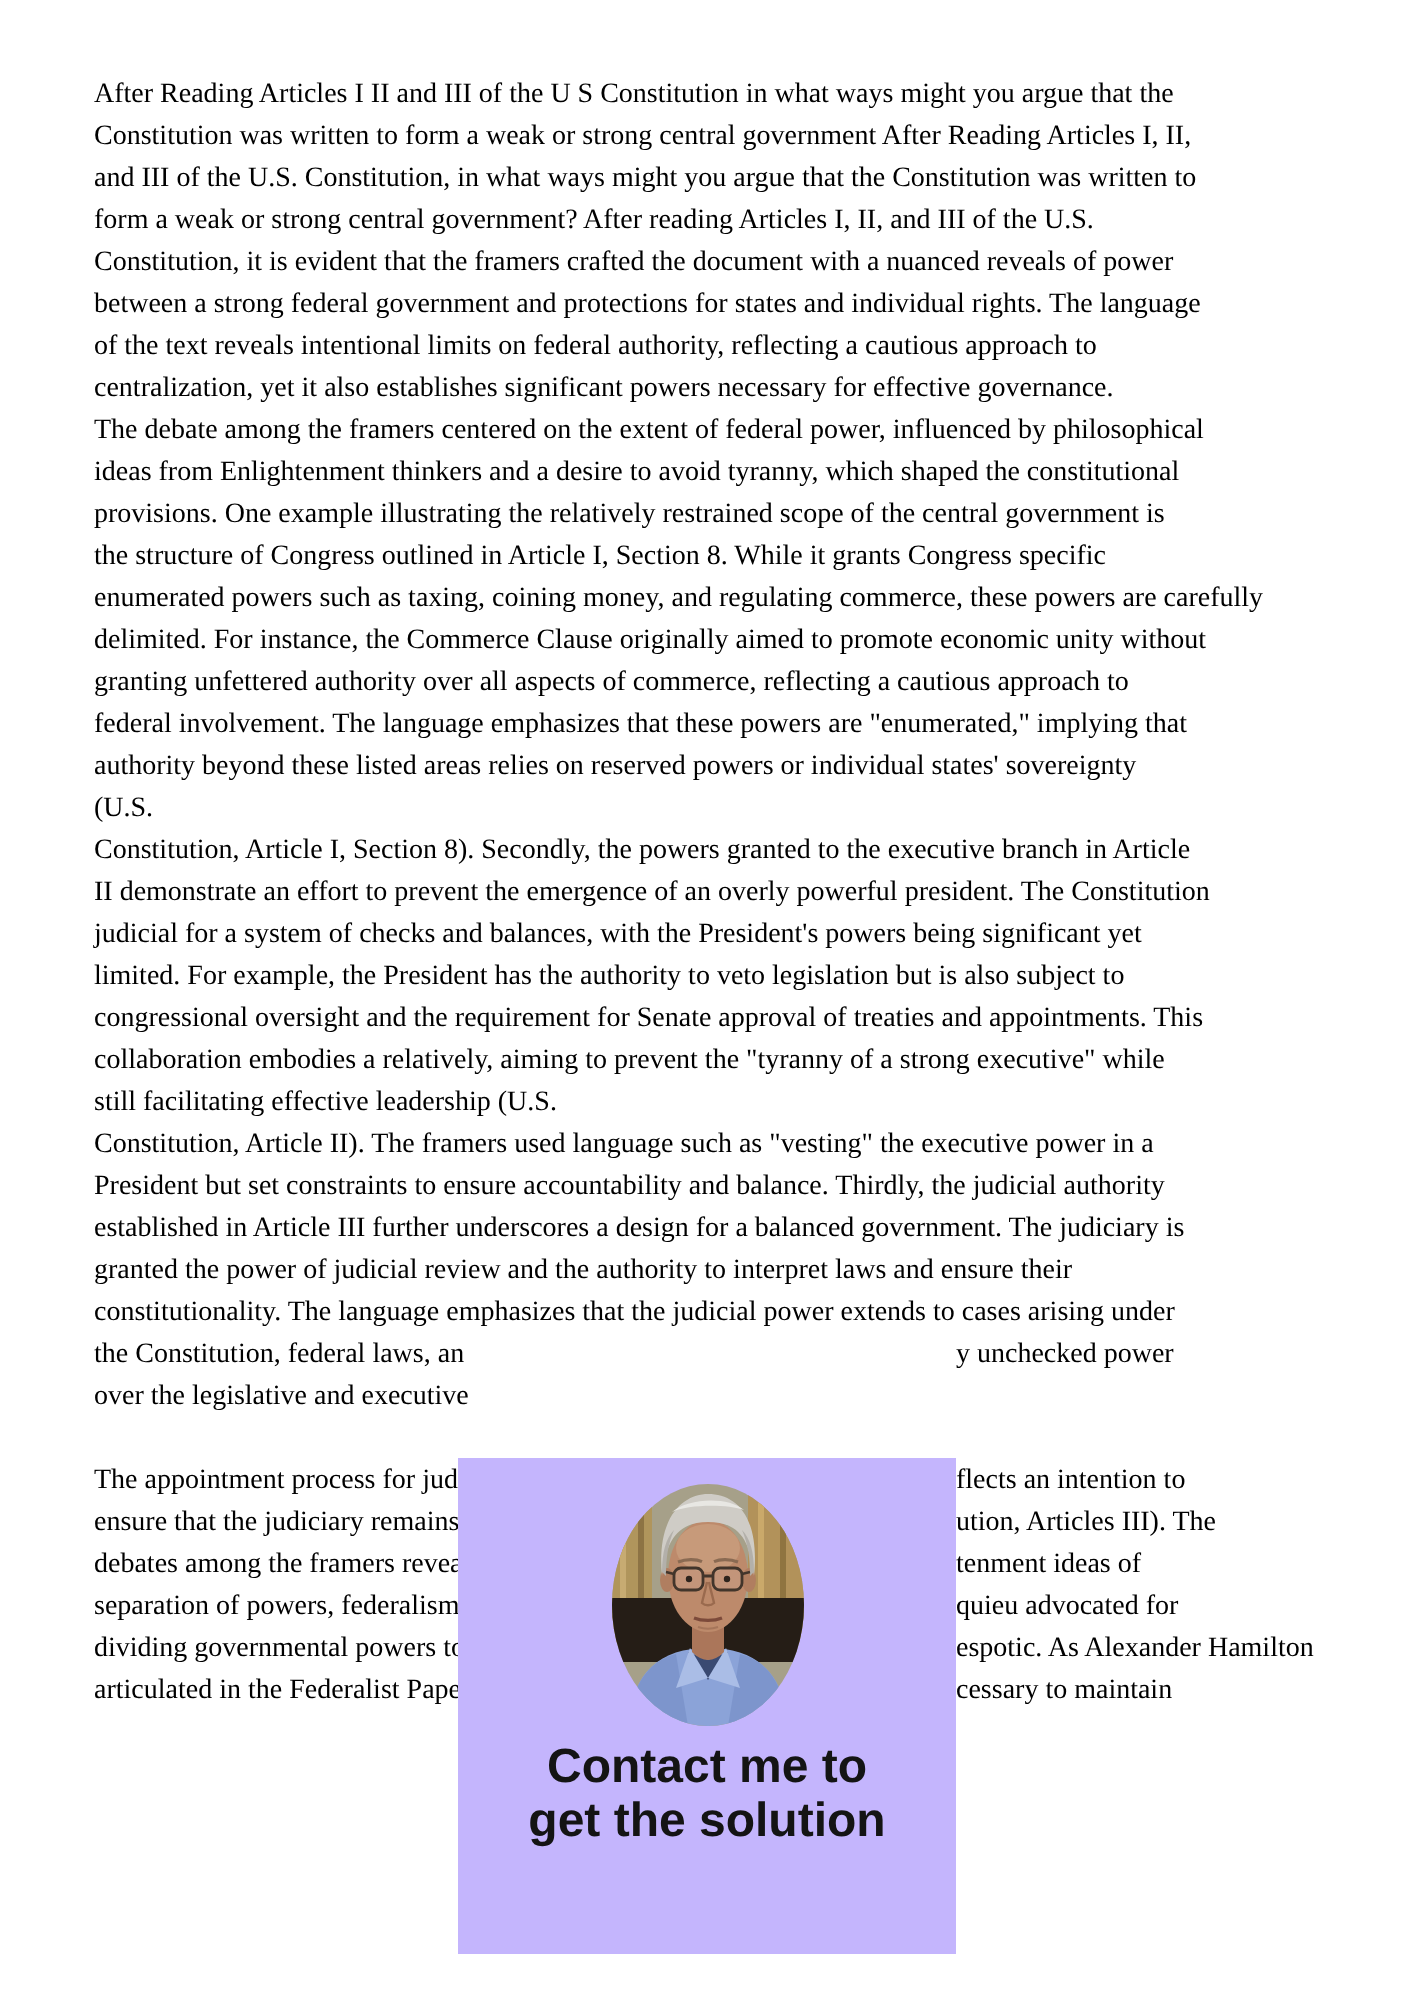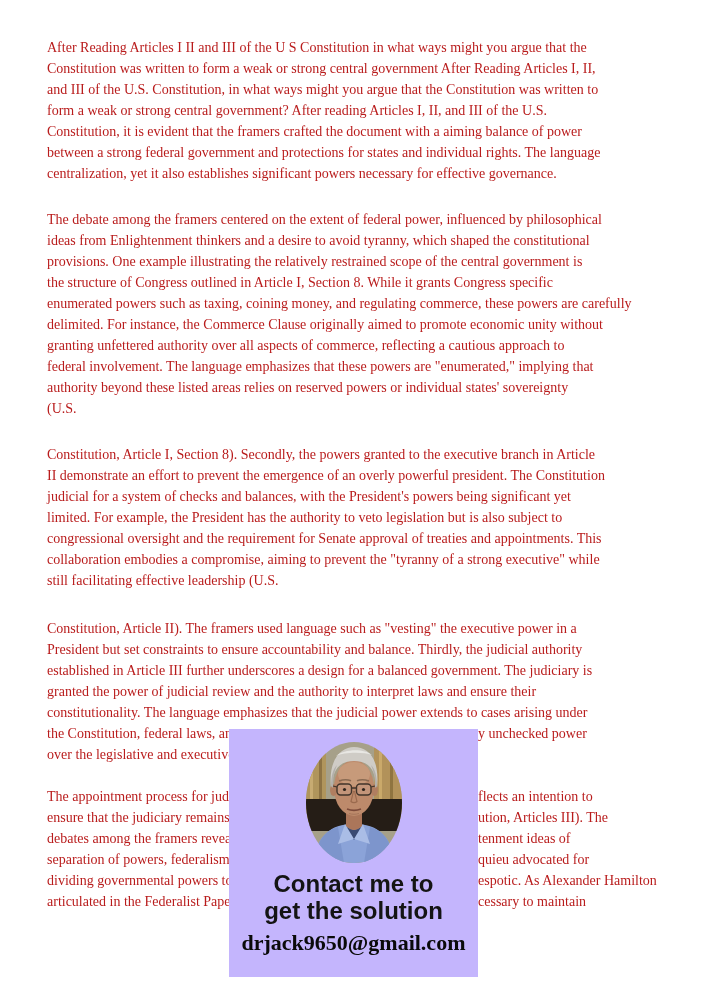--- a/index.html
+++ b/index.html
@@ -11,27 +11,27 @@
     overflow: hidden;
   }
   .page {
     position: absolute; inset: 0;
     background: #ffffff;
   }
   .document {
     position: absolute;
     left: 47px; top: 37px;
     width: 614px;
-    color: #b91c1c;
+    color: #000000;
     font-size: 14px;
     line-height: 21px;
   }
   .para { margin: 0; }
-  .para + .para { margin-top: 25px; }
-  .para.para-4 { margin-top: 27px; }
+  .para + .para { }
+  .para.para-4 { }
   .para.para-5 { margin-top: 21px; }
   .line { white-space: nowrap; height: 21px; }
   .line.split { position: relative; }
   .frag-right { position: absolute; left: 431px; top: 0; white-space: nowrap; }
   
   .promo-card {
     position: absolute;
     left: 229px; top: 729px;
     width: 249px; height: 248px;
     z-index: 5;
@@ -68,43 +68,44 @@
 
 <div class="page">
 
   <div class="document">
 
   <div class="para para-1">
         <div class="line">After Reading Articles I II and III of the U S Constitution in what ways might you argue that the</div>
         <div class="line">Constitution was written to form a weak or strong central government After Reading Articles I, II,</div>
         <div class="line">and III of the U.S. Constitution, in what ways might you argue that the Constitution was written to</div>
         <div class="line">form a weak or strong central government? After reading Articles I, II, and III of the U.S.</div>
-        <div class="line">Constitution, it is evident that the framers crafted the document with a aiming balance of power</div>
+        <div class="line">Constitution, it is evident that the framers crafted the document with a nuanced reveals of power</div>
         <div class="line">between a strong federal government and protections for states and individual rights. The language</div>
+        <div class="line">of the text reveals intentional limits on federal authority, reflecting a cautious approach to</div>
         <div class="line">centralization, yet it also establishes significant powers necessary for effective governance.</div>
       </div>
       <div class="para para-2">
         <div class="line">The debate among the framers centered on the extent of federal power, influenced by philosophical</div>
         <div class="line">ideas from Enlightenment thinkers and a desire to avoid tyranny, which shaped the constitutional</div>
         <div class="line">provisions. One example illustrating the relatively restrained scope of the central government is</div>
         <div class="line">the structure of Congress outlined in Article I, Section 8. While it grants Congress specific</div>
         <div class="line">enumerated powers such as taxing, coining money, and regulating commerce, these powers are carefully</div>
         <div class="line">delimited. For instance, the Commerce Clause originally aimed to promote economic unity without</div>
         <div class="line">granting unfettered authority over all aspects of commerce, reflecting a cautious approach to</div>
         <div class="line">federal involvement. The language emphasizes that these powers are "enumerated," implying that</div>
         <div class="line">authority beyond these listed areas relies on reserved powers or individual states' sovereignty</div>
         <div class="line">(U.S.</div>
       </div>
       <div class="para para-3">
         <div class="line">Constitution, Article I, Section 8). Secondly, the powers granted to the executive branch in Article</div>
         <div class="line">II demonstrate an effort to prevent the emergence of an overly powerful president. The Constitution</div>
         <div class="line">judicial for a system of checks and balances, with the President's powers being significant yet</div>
         <div class="line">limited. For example, the President has the authority to veto legislation but is also subject to</div>
         <div class="line">congressional oversight and the requirement for Senate approval of treaties and appointments. This</div>
-        <div class="line">collaboration embodies a compromise, aiming to prevent the "tyranny of a strong executive" while</div>
+        <div class="line">collaboration embodies a relatively, aiming to prevent the "tyranny of a strong executive" while</div>
         <div class="line">still facilitating effective leadership (U.S.</div>
       </div>
       <div class="para para-4">
         <div class="line">Constitution, Article II). The framers used language such as "vesting" the executive power in a</div>
         <div class="line">President but set constraints to ensure accountability and balance. Thirdly, the judicial authority</div>
         <div class="line">established in Article III further underscores a design for a balanced government. The judiciary is</div>
         <div class="line">granted the power of judicial review and the authority to interpret laws and ensure their</div>
         <div class="line">constitutionality. The language emphasizes that the judicial power extends to cases arising under</div>
         <div class="line split"><span class="frag-left">the Constitution, federal laws, an</span><span class="frag-right">y unchecked power</span></div>
         <div class="line split"><span class="frag-left">over the legislative and executive</span><span class="frag-right"></span></div>
@@ -174,16 +175,15 @@
         <path d="M47.5 49 C46.5 54 45.5 57 45 59.5 C46.5 61 49.5 61 51 59.5 C50.5 57 49.5 54 48.5 49" stroke="#9a6a4e" stroke-width="1.2" fill="none"></path>
 
         <path d="M41 67 C45 68.6 51 68.6 55 67" stroke="#7c4a3a" stroke-width="1.6" fill="none"></path>
         <path d="M43 71.5 C46 72.5 50 72.5 53 71.5" stroke="#a5755a" stroke-width="1" fill="none"></path>
       </g>
     </svg>
     <div class="promo-heading">
       <div>Contact me to</div>
       <div>get the solution</div>
     </div>
-    <div class="promo-email">drjack9650@gmail.com</div>
   </div>
 
 </div>
 
 </body></html>

